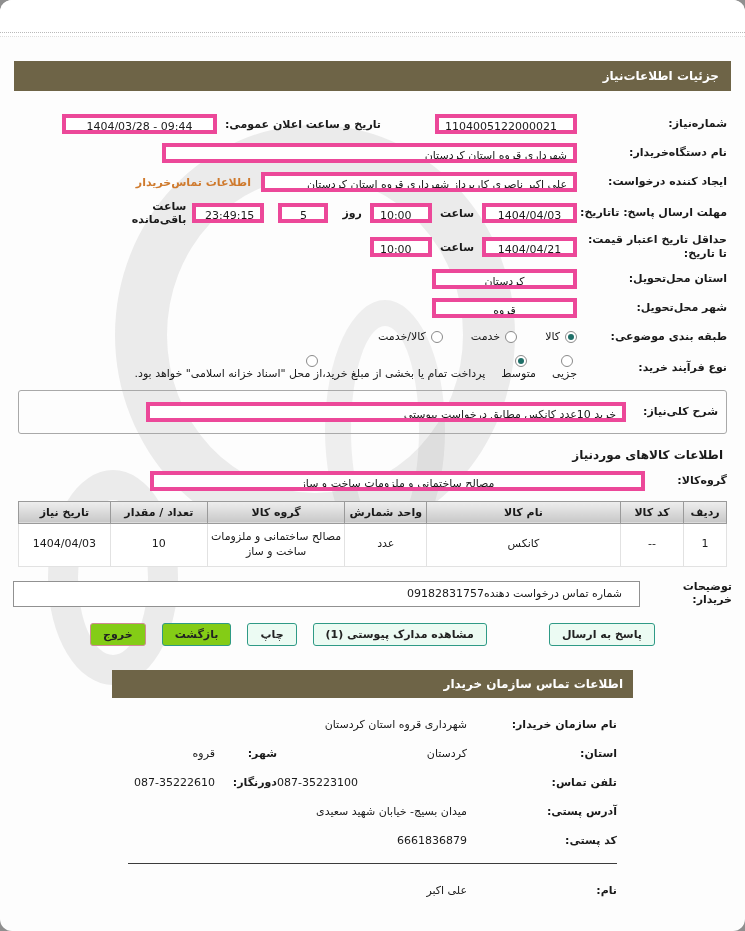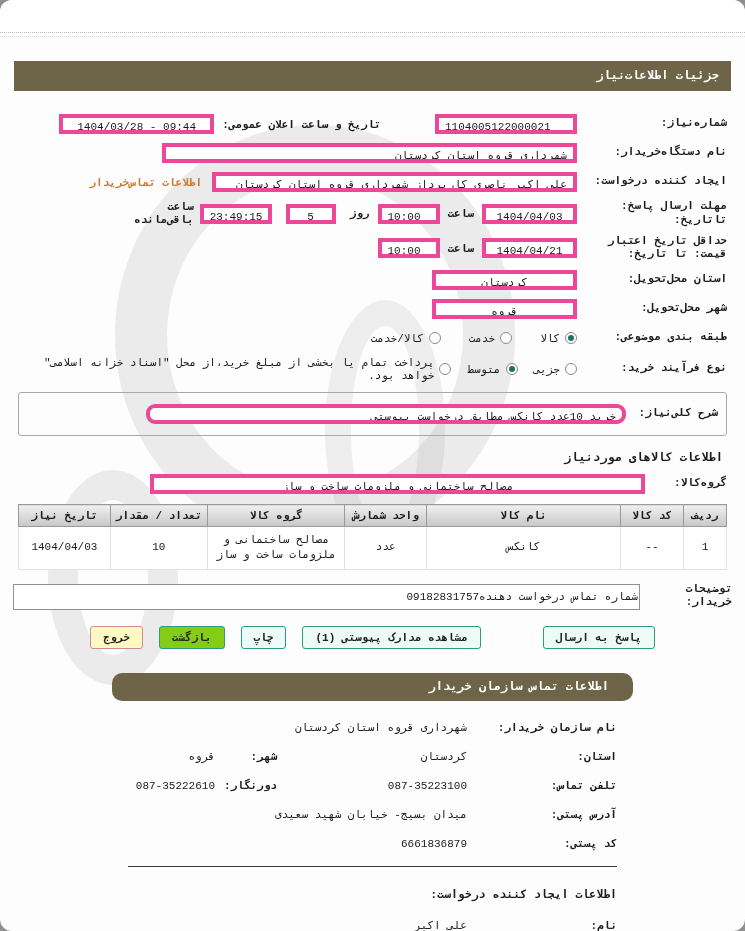--- a/index.html
+++ b/index.html
@@ -3,21 +3,21 @@
 <meta charset="utf-8">
 <style>
   html,body { margin:0; padding:0; background:#8f8f8f; }
   * { box-sizing:border-box; }
   .page {
     position:relative; width:745px; height:931px; margin:0 auto;
     background:#fdfdfd; border-radius:12px; overflow:hidden;
     direction:rtl; color:#1a1a1a;
     font-family:"DejaVu Sans","Liberation Sans",sans-serif; font-size:11px;
   }
-  .content { position:relative; z-index:1;font-family:Liberation Mono, monospace; }
+  .content { position:relative; z-index:1; }
   
   .wm { position:absolute; z-index:0; pointer-events:none; border-radius:50%; }
   .wm-c1 { top:125px; right:230px; width:400px; height:420px; border:52px solid rgba(110,110,110,0.12); }
   .wm-c2 { top:470px; left:48px; width:130px; height:215px; border:30px solid rgba(110,110,110,0.12); }
   .wm-c3 { top:300px; right:300px; width:120px; height:260px; border:26px solid rgba(110,110,110,0.10); }
 
   .topstrip { height:33px; background:#ffffff; border-bottom:1px dotted #b9b9b9; }
   .topstrip2 { height:4px; border-bottom:1px dotted #dcdcdc; background:#fff; }
 
   .hbar {
@@ -28,80 +28,80 @@
   .frow { display:flex; align-items:center; margin-bottom:7px; min-height:22px; }
   .flabel { width:150px; font-weight:bold; flex-shrink:0; line-height:1.25; }
   .ibox {
     border:4px solid #ec4899; background:#fff; height:20px; line-height:18px;
     padding:0 6px; font-size:11px; overflow:hidden; white-space:nowrap;
   }
   .w-need { width:142px; direction:ltr; text-align:left; }
   .lbl2 { font-weight:bold; margin-right:54px; }
   .w-date { width:155px; margin-right:8px; direction:ltr; text-align:center; }
   .w-org { width:415px; }
-  .w-creator { width:365px; }
+  .w-creator { width:316px; }
   .link { color:#cf7a2d; font-weight:bold; margin-right:10px; cursor:pointer; }
   .w-d { width:95px; direction:ltr; text-align:center; }
   .slabel { font-weight:bold; margin:0 8px; }
   .w-t { width:62px; direction:ltr; }
   .w-days { width:50px; text-align:center; margin-right:6px; }
   .w-rem { width:72px; direction:ltr; text-align:right; margin-right:14px; }
   .rem-label { font-weight:bold; width:70px; line-height:1.2; margin-right:6px; }
   .w-prov { width:145px; text-align:center; }
   .opt { display:inline-flex; align-items:center; margin-left:28px; }
-  .opt-tight { margin-left:16px; }
+  .opt-tight { margin-left:16px;flex-direction:column; }
   .radio {
     display:inline-block; width:12px; height:12px; border:1px solid #8a8a8a;
     border-radius:50%; background:#fff; position:relative; margin-left:5px; flex-shrink:0;
     cursor:pointer;
   }
   .radio.checked::after { content:""; position:absolute; inset:2px; border-radius:50%; background:#1f6f68; }
 
   .desc-box {
     border:1px solid #a9a9a9; border-radius:3px; margin:10px 18px 0;
     padding:11px 8px; display:flex; align-items:center;
   }
   .desc-box .flabel { width:92px; }
-  .w-desc { width:480px;border-radius:9px; }
+  .w-desc { width:480px; }
 
   .goods-title { font-weight:bold; font-size:12px; margin:14px 22px 9px; }
   .group-row { display:flex; align-items:center; padding:0 18px; margin-bottom:10px; }
   .group-row .flabel { width:82px; }
   .w-group { width:495px; text-align:center; }
 
   table.goods { border-collapse:collapse; margin:4px 18px 0; width:calc(100% - 36px); font-size:11px; }
   table.goods th {
     background:linear-gradient(#efefef,#c7c7c7); border:1px solid #9a9a9a;
     padding:4px 3px; font-weight:bold;
   }
   table.goods td { border:1px solid #e2e2e2; padding:6px 3px; text-align:center; background:#fff; line-height:1.35; }
   .c-radif{width:42px} .c-code{width:62px} .c-name{width:190px} .c-unit{width:80px}
   .c-group{width:135px} .c-qty{width:95px} .c-date{width:90px}
 
   .note-row { display:flex; margin:13px 13px 0; align-items:flex-end; }
   .note-label { width:92px; font-weight:bold; line-height:1.25; flex-shrink:0; }
-  .note-box { flex:1; border:1px solid #919191; height:26px; line-height:24px; padding:0 1px; background:#fff; }
+  .note-box { flex:1; border:1px solid #919191; height:26px; line-height:24px; padding:0 17px; background:#fff; }
 
   .btn-row { display:flex; justify-content:center; gap:16px; margin:16px 18px 0; align-items:center; }
   .btn {
     border:1px solid #2f9a86; background:#ecfbf3; border-radius:3px; font-size:11px;
     font-weight:bold; padding:4px 12px; cursor:pointer; color:#222; font-family:inherit;
   }
   .btn-reply { margin-left:46px; }
   .btn-back { background:#84cc16; }
-  .btn-exit { background:#fef9c3; border-color:#cf8b94; }
+  .btn-exit { background:#84cc16; border-color:#cf8b94; }
 
   .hbar2 {
     background:#6e6447; color:#fff; font-weight:bold; font-size:12px;
-    height:28px; line-height:28px; padding:0 24px; margin:24px 112px 20px;border-radius:10px;
+    height:28px; line-height:28px; padding:0 10px; margin:24px 112px 20px;
   }
   .contact { margin:0 128px; font-size:11px; }
   .crow { display:flex; margin-bottom:16px; align-items:baseline; }
   .clabel { width:150px; font-weight:bold; flex-shrink:0; }
-  .cvalue { direction:ltr; text-align:right; }
+  .cvalue { direction:ltr; text-align:left; }
   .cvalue-fa { direction:rtl; text-align:right; }
   .cv-first { width:190px; }
   .clabel-2 { width:62px; font-weight:bold; flex-shrink:0; }
   .sep { border:none; border-top:1px solid #3c3c3c; margin:6px 0 20px; }
   .creator-title { font-weight:bold; font-size:11.5px; margin-bottom:18px; }
 </style>
 </head>
 <body>
 
 <div class="page">
@@ -269,21 +269,20 @@
         <span class="clabel">آدرس پستی:</span>
         <span class="cvalue-fa">میدان بسیج- خیابان شهید سعیدی</span>
       </div>
       <div class="crow">
         <span class="clabel">کد پستی:</span>
         <span class="cvalue">6661836879</span>
       </div>
 
       <hr class="sep">
 
-      <div class="creator-title">اطلاعات ایجاد کننده درخواست:</div>
 
       <div class="crow">
         <span class="clabel">نام:</span>
         <span class="cvalue-fa">علی اکبر</span>
       </div>
 
     </div>
   </div>
 </div>
 

